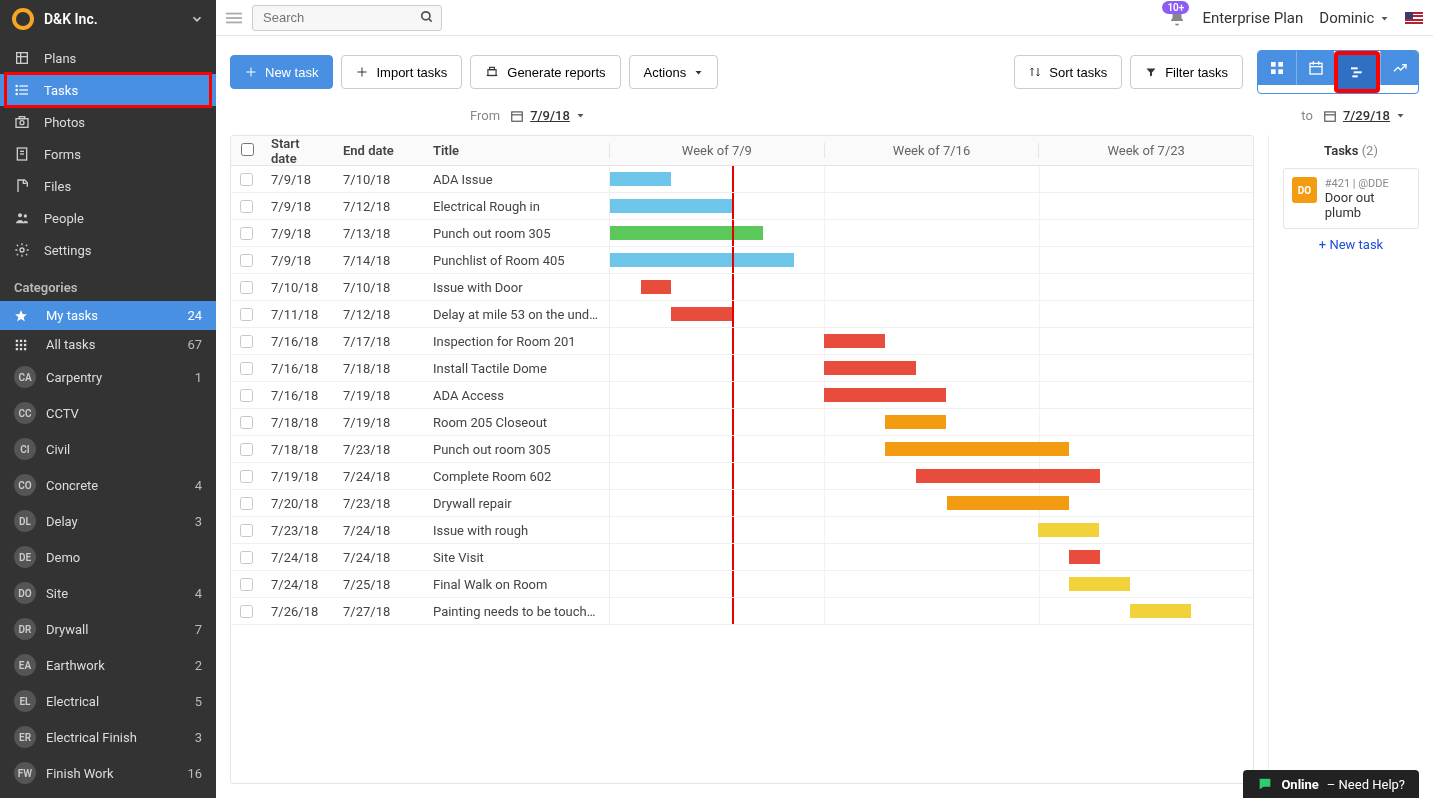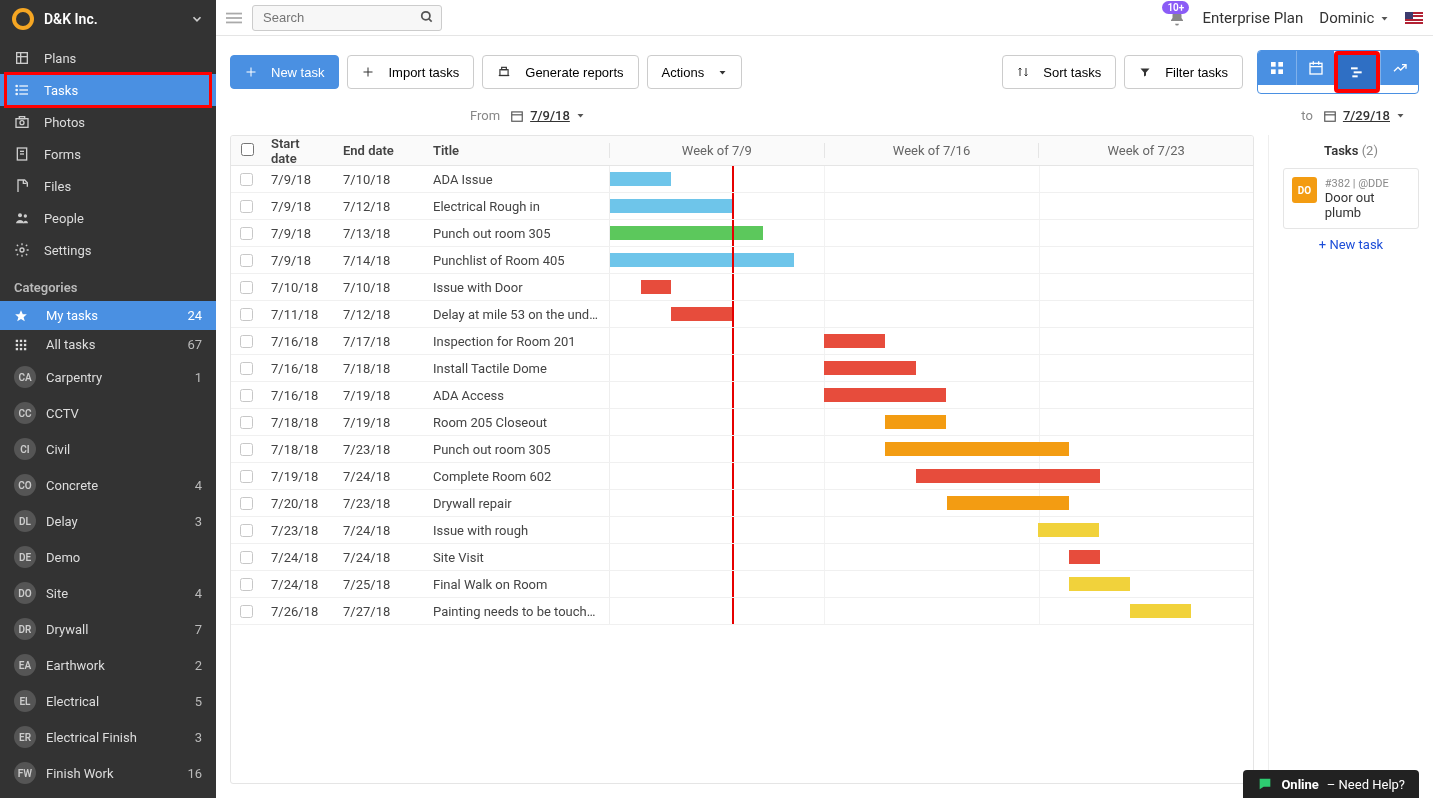--- a/index.html
+++ b/index.html
@@ -35,21 +35,21 @@
   .search-wrap .sicon { position:absolute; right:8px; top:5px; color:#555; font-size:13px;}
   .topbar-right { margin-left:auto; display:flex; align-items:center; gap:16px; }
   .bell { position:relative; color:#888; cursor:pointer;}
   .bell .nbadge{ position:absolute; top:-8px; left:-6px; background:#8b5cf6; color:#fff; font-size:10px; padding:1px 5px; border-radius:10px; font-weight:600;}
   .plan-link, .user-link { color:#333; cursor:pointer; font-size:15px;}
   .flag { width:18px; height:12px; background:linear-gradient(#b22234 14%, #fff 14% 28%, #b22234 28% 42%, #fff 42% 57%, #b22234 57% 71%, #fff 71% 85%, #b22234 85%); position:relative;}
   .flag::before{content:""; position:absolute; left:0; top:0; width:8px; height:7px; background:#3c3b6e;}
 
   
   .toolbar { padding:14px 14px 10px; display:flex; align-items:center; gap:8px;}
-  .btn { display:inline-flex; align-items:center; gap:14px; height:34px; padding:0 14px; border:1px solid #ccc; background:#fff; border-radius:4px; font-size:13px; cursor:pointer; }
+  .btn { display:inline-flex; align-items:center; gap:8px; height:34px; padding:0 14px; border:1px solid #ccc; background:#fff; border-radius:4px; font-size:13px; cursor:pointer; }
   .btn.primary { background:#4a90e2; border-color:#4a90e2; color:#fff; }
   .toolbar-spacer{flex:1;}
   .viewgroup { display:flex; border:1px solid #4a90e2; border-radius:4px; overflow:hidden; margin-left:6px;}
   .viewgroup .vbtn { width:38px; height:34px; display:flex; align-items:center; justify-content:center; background:#4a90e2; color:#fff; border-left:1px solid rgba(255,255,255,.3); cursor:pointer; font-size:14px;}
   .viewgroup .vbtn:first-child{border-left:none;}
   .viewgroup .vbtn.active { background:#2f6fc4; }
   .view-highlight { border:4px solid #ff0000; border-radius:4px; padding:0; }
 
   
   .daterange { display:flex; align-items:center; justify-content:center; gap:6px; padding:4px 0 12px; margin:0 14px;}
@@ -678,21 +678,21 @@
 
       <div class="rightpanel">
         <div class="rp-title">
           <span>Tasks</span>
           <span class="cnt">(2)</span>
         </div>
         <div id="cards">
             <div class="task-card">
               <span class="tag" style="background:#f39c12">DO</span>
     <div>
-                <div class="meta">#382 | @DDE</div>
+                <div class="meta">#421 | @DDE</div>
     <div class="tt">Door out plumb</div>
               </div>
             </div>
           </div>
         <div class="new-task-link">+ New task</div>
       </div>
     </div>
 
   </div>
 </div>

